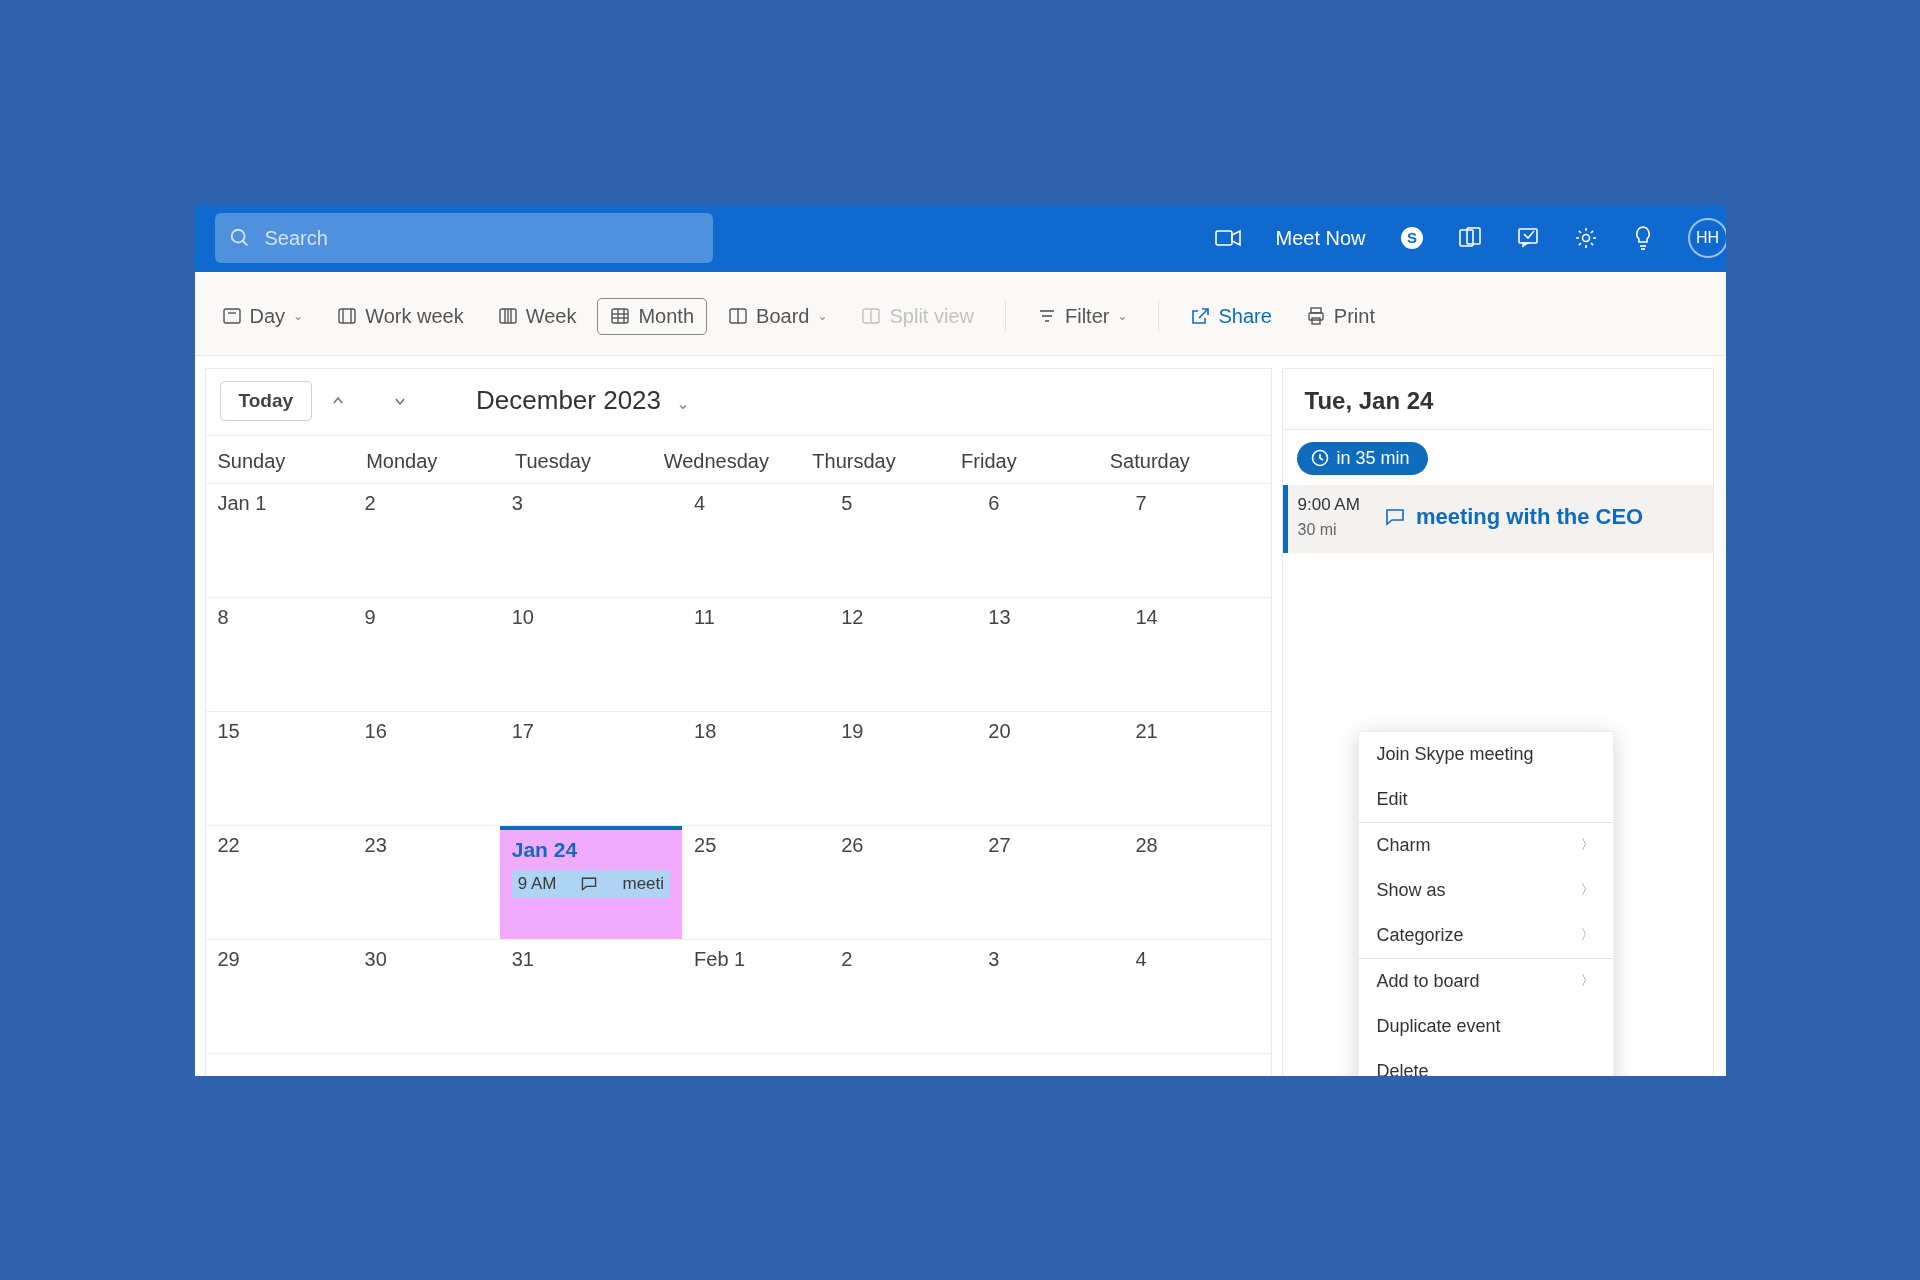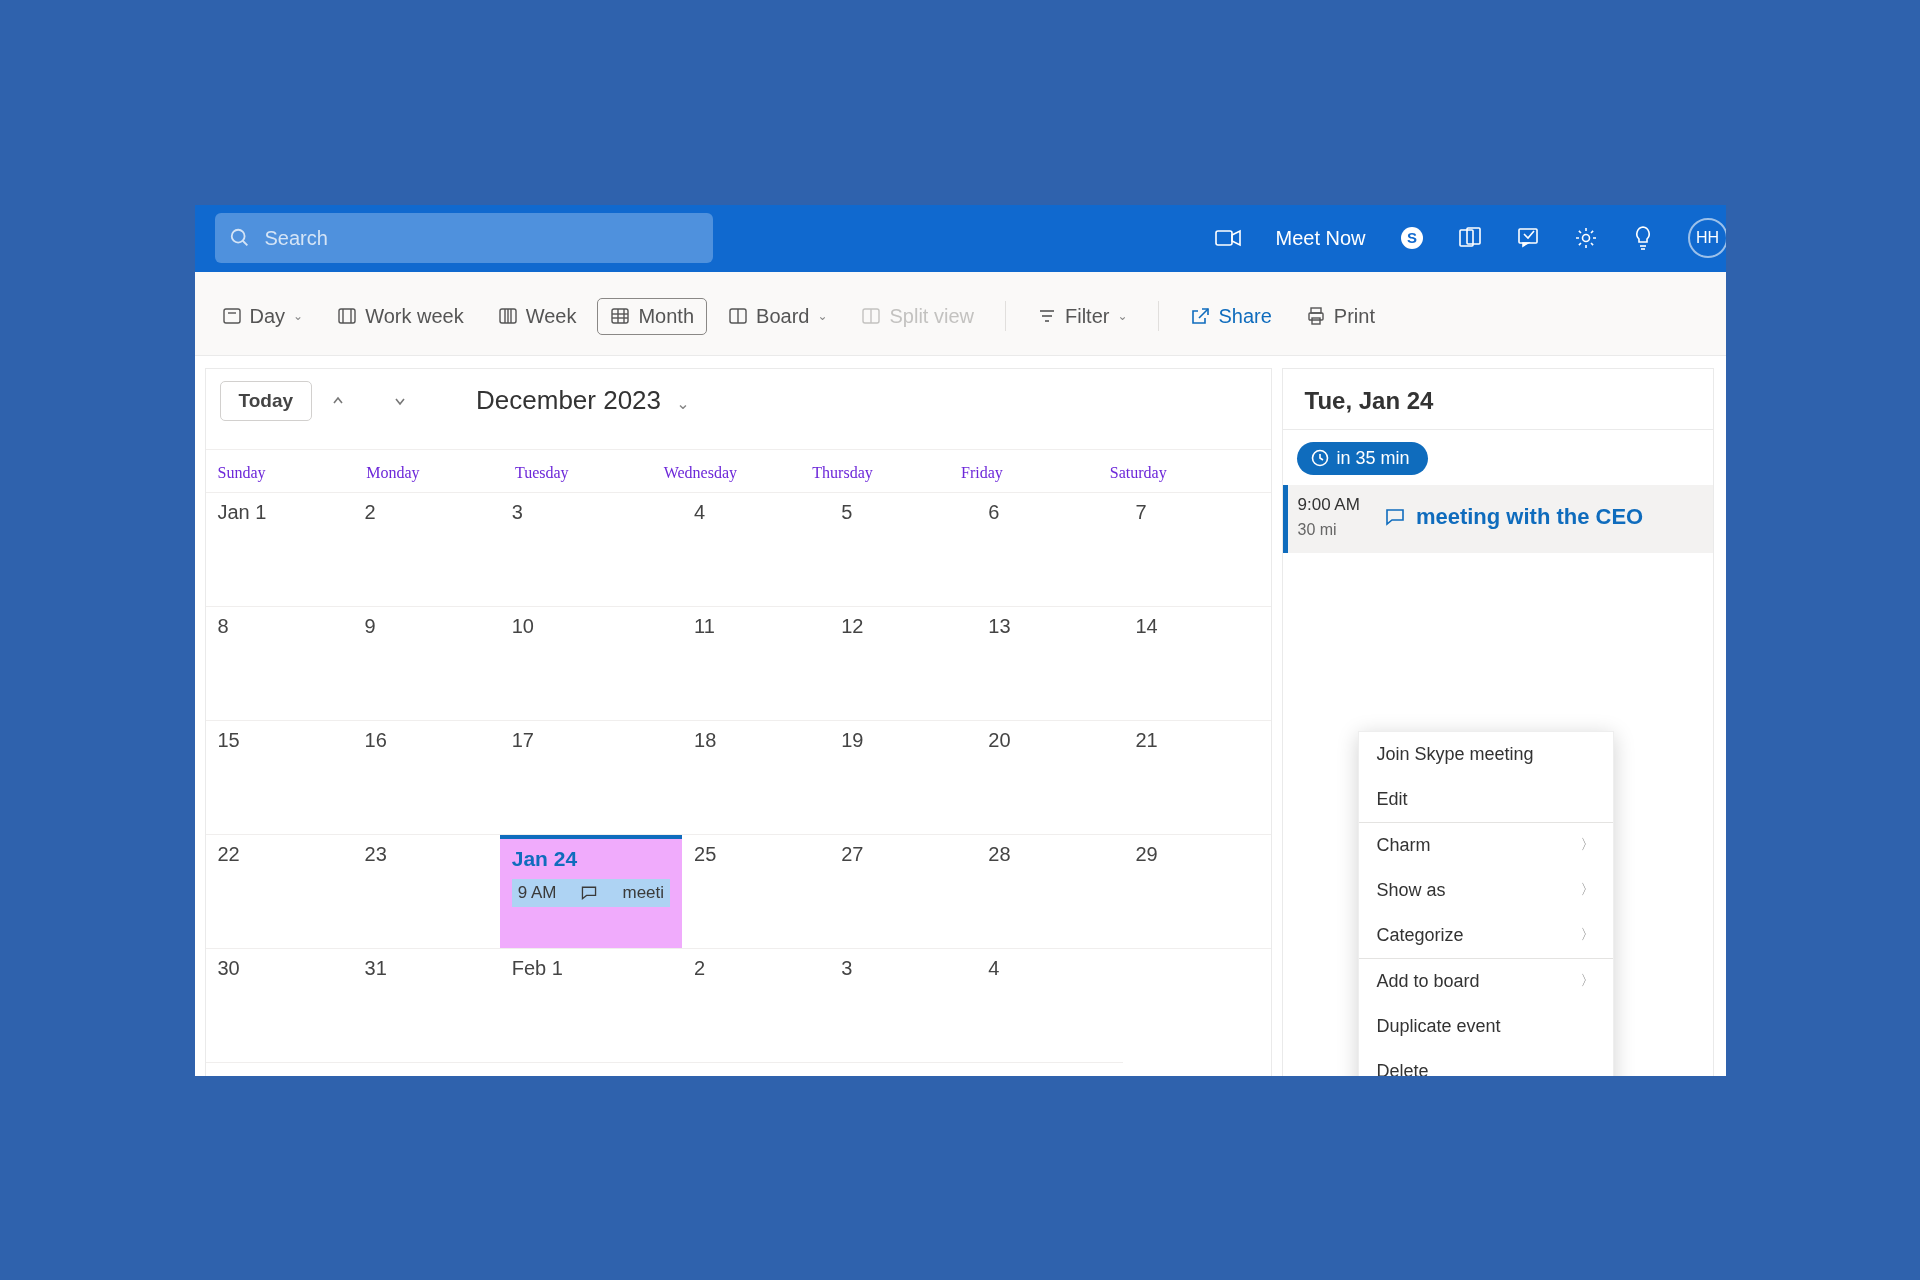--- a/index.html
+++ b/index.html
@@ -24,28 +24,28 @@
     .cmdbtn.active { border-color:#8a8886;}
     .cmdbtn.disabled { color:#c3c2c0; }
     .cmdicon { font-size:18px; display:inline-flex; }
     .vdivider { width:1px; height:30px; background:#e1dfdd; margin:0 10px;}
     
     
     .main { display:flex; height: calc(100% - 67px - 80px); }
     .cal-area { flex:1; border-right:1px solid #eaeaea; margin:12px 0 0 10px; border:1px solid #eaeaea; border-bottom:none; position:relative;}
     
     
-    .datenav { display:flex; align-items:center; gap:18px; padding:12px 14px 28px; border-bottom:1px solid #f0eeed;}
+    .datenav { display:flex; align-items:center; gap:18px; padding:12px 14px 14px; border-bottom:1px solid #f0eeed;}
     .today-btn { border:1px solid #d2d0ce; border-radius:5px; padding:8px 18px; font-size:19px; font-weight:600; cursor:pointer; color:#444;}
     .navarrow { width:44px; text-align:center; font-size:18px; color:#777; cursor:pointer;}
     .month-title { font-size:26px; color:#333; margin-left:22px; font-weight:400;}
     
     
     .wkhead { display:grid; grid-template-columns:repeat(7,1fr); padding:14px 12px 10px; border-bottom:1px solid #f0eeed;}
-    .wkhead div { font-size:16px; color:#6d28d9;font-family:Liberation Serif, serif;}
+    .wkhead div { font-size:20px; color:#404040;}
     
     
     .grid { display:grid; grid-template-columns:repeat(7,1fr); }
     .cell { height:114px; border-bottom:1px solid #f0eeed; padding:8px 12px; font-size:19px; color:#444; position:relative;}
     .cell .num { font-size:20px;}
     .cell.sel { background:#f0abfc; border-top:4px solid #0f6cbd; }
     .cell.sel .num { color:#0f6cbd; font-weight:600; font-size:21px;}
     .event-chip { margin-top:8px; background:#aed3f3; padding:4px 6px; font-size:17px; color:#3a3a39; display:flex; align-items:center; gap:24px; overflow:hidden; white-space:nowrap;}
     
     
@@ -336,20 +336,23 @@
                   <path d="M3 4h16v10H8l-5 4V4Z"></path>
                 </svg>
               </span>
               <span>meeti</span>
             </div>
           </div>
           <div class="cell">
             <div class="num">25</div>
           </div>
           <div class="cell">
+            <div class="num">26</div>
+          </div>
+          <div class="cell">
             <div class="num">27</div>
           </div>
           <div class="cell">
             <div class="num">28</div>
           </div>
           <div class="cell">
             <div class="num">29</div>
           </div>
           <div class="cell">
             <div class="num">30</div>

